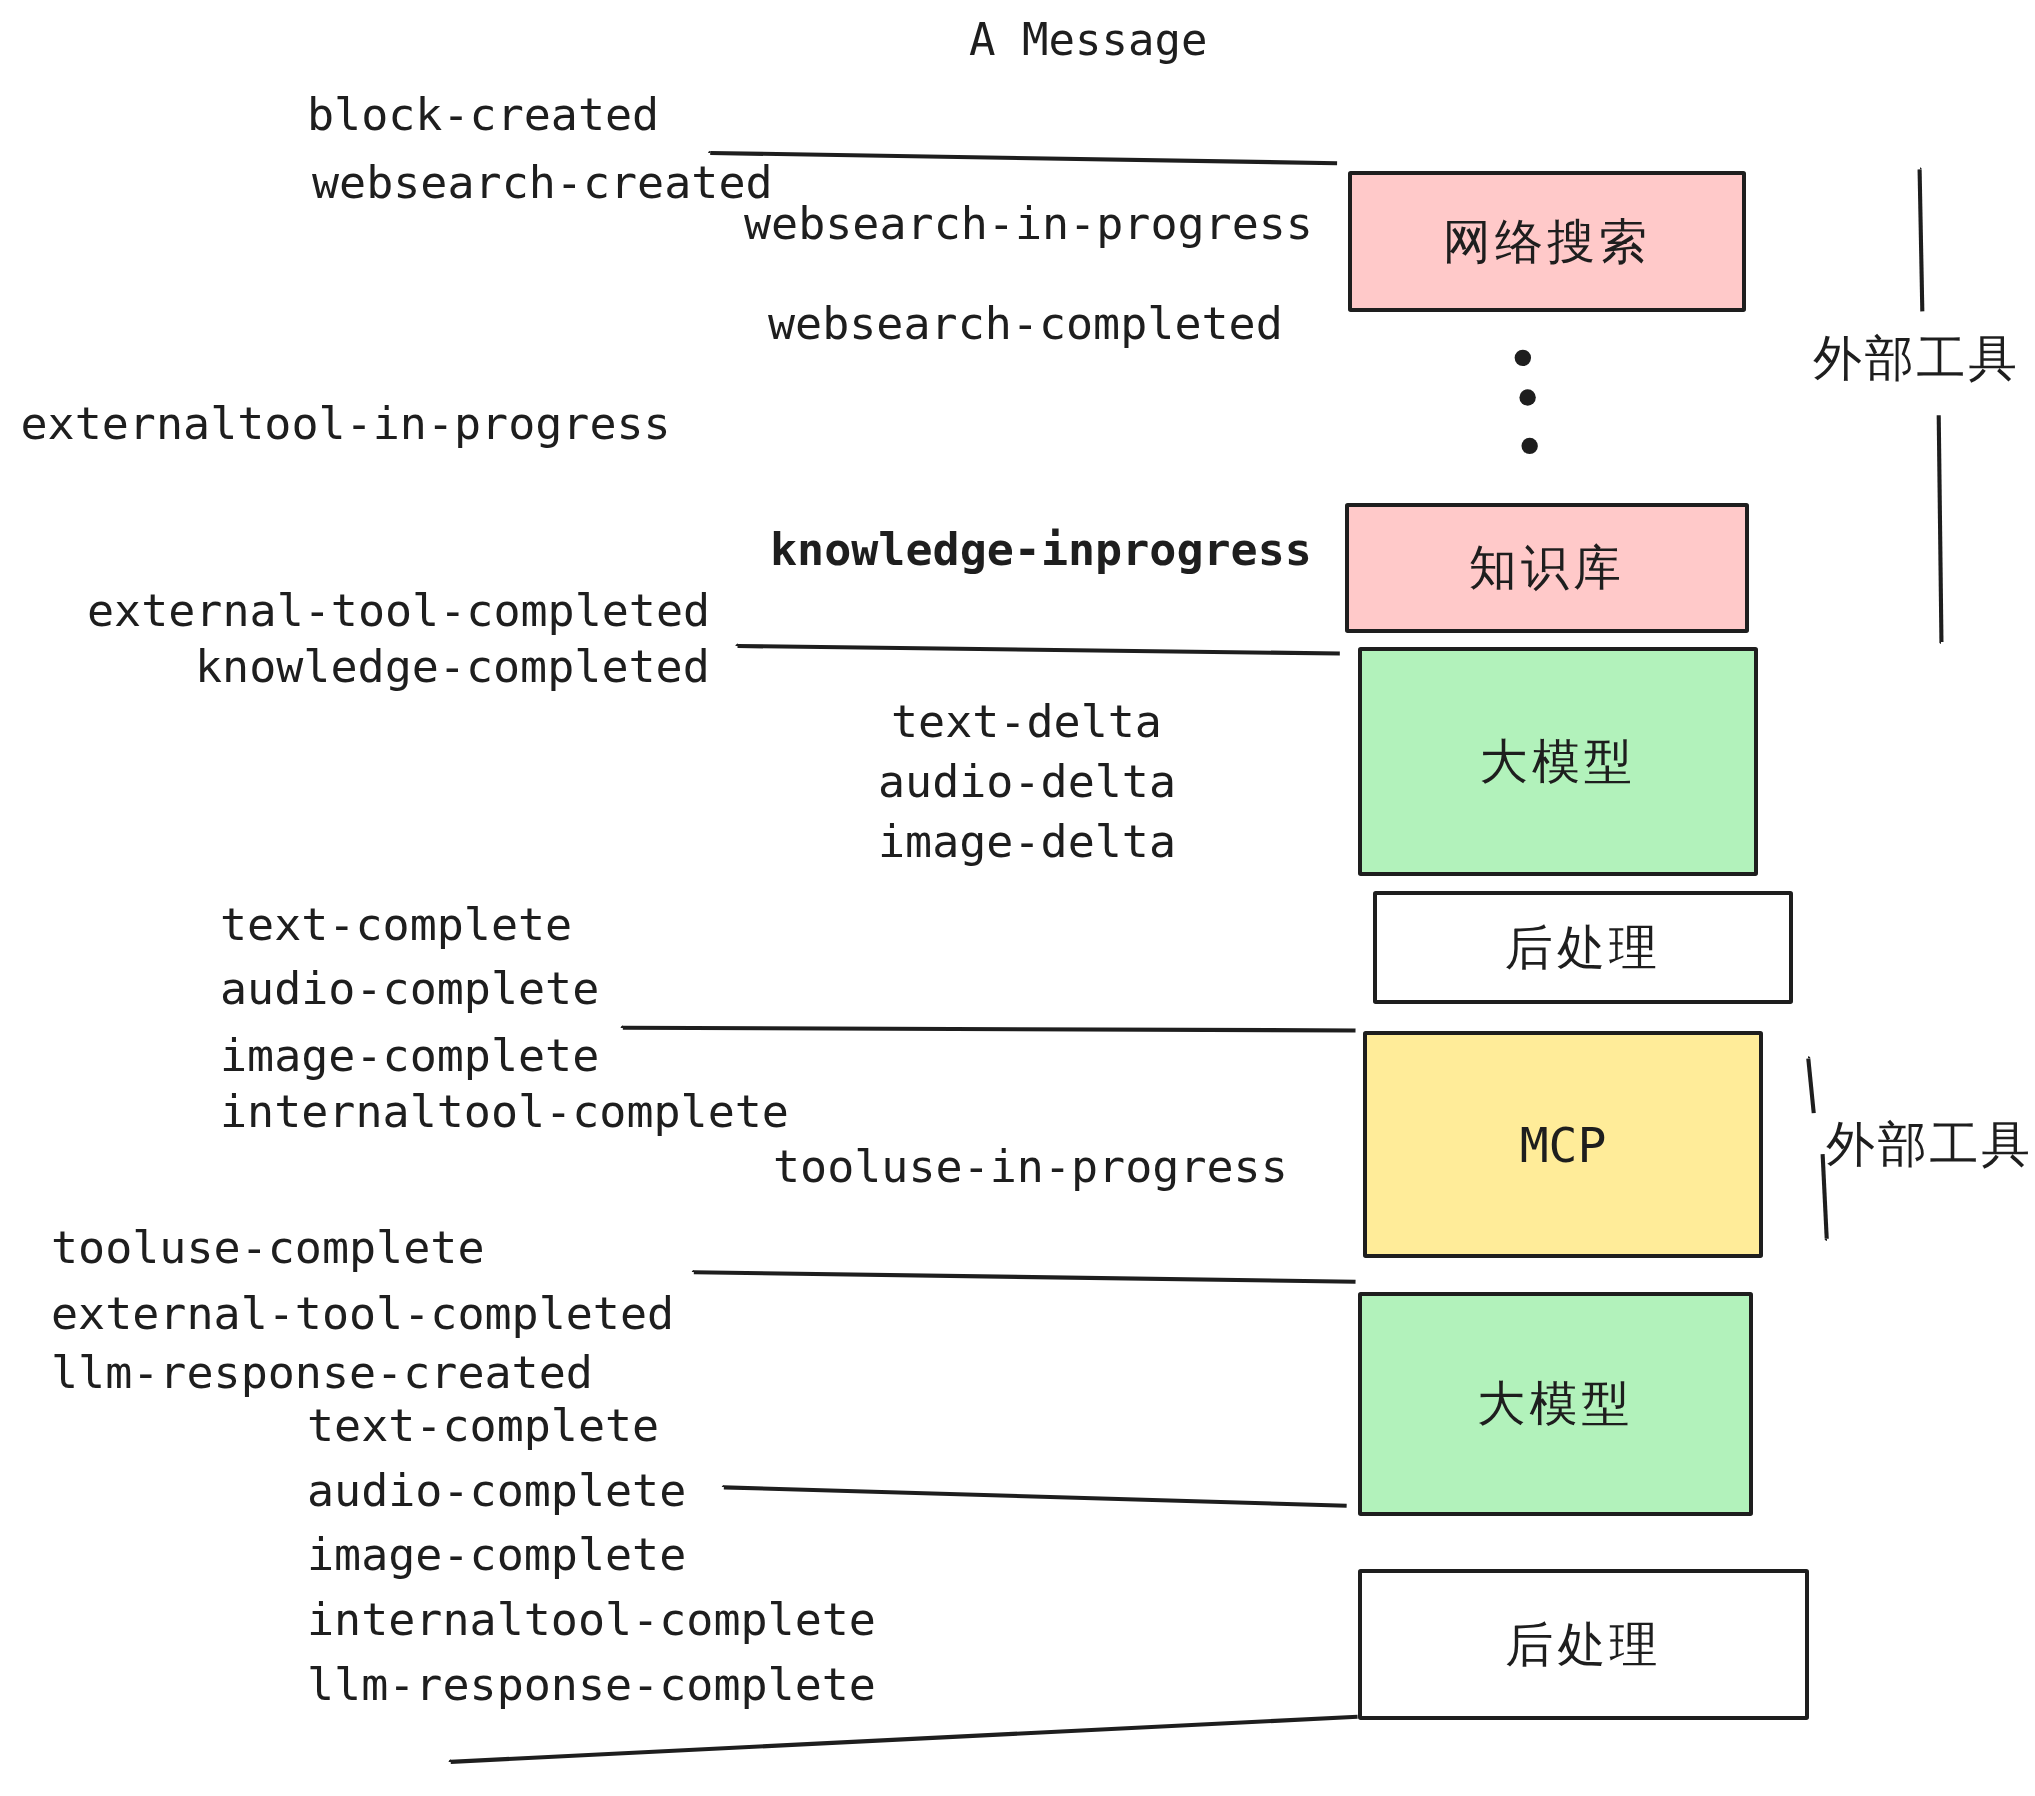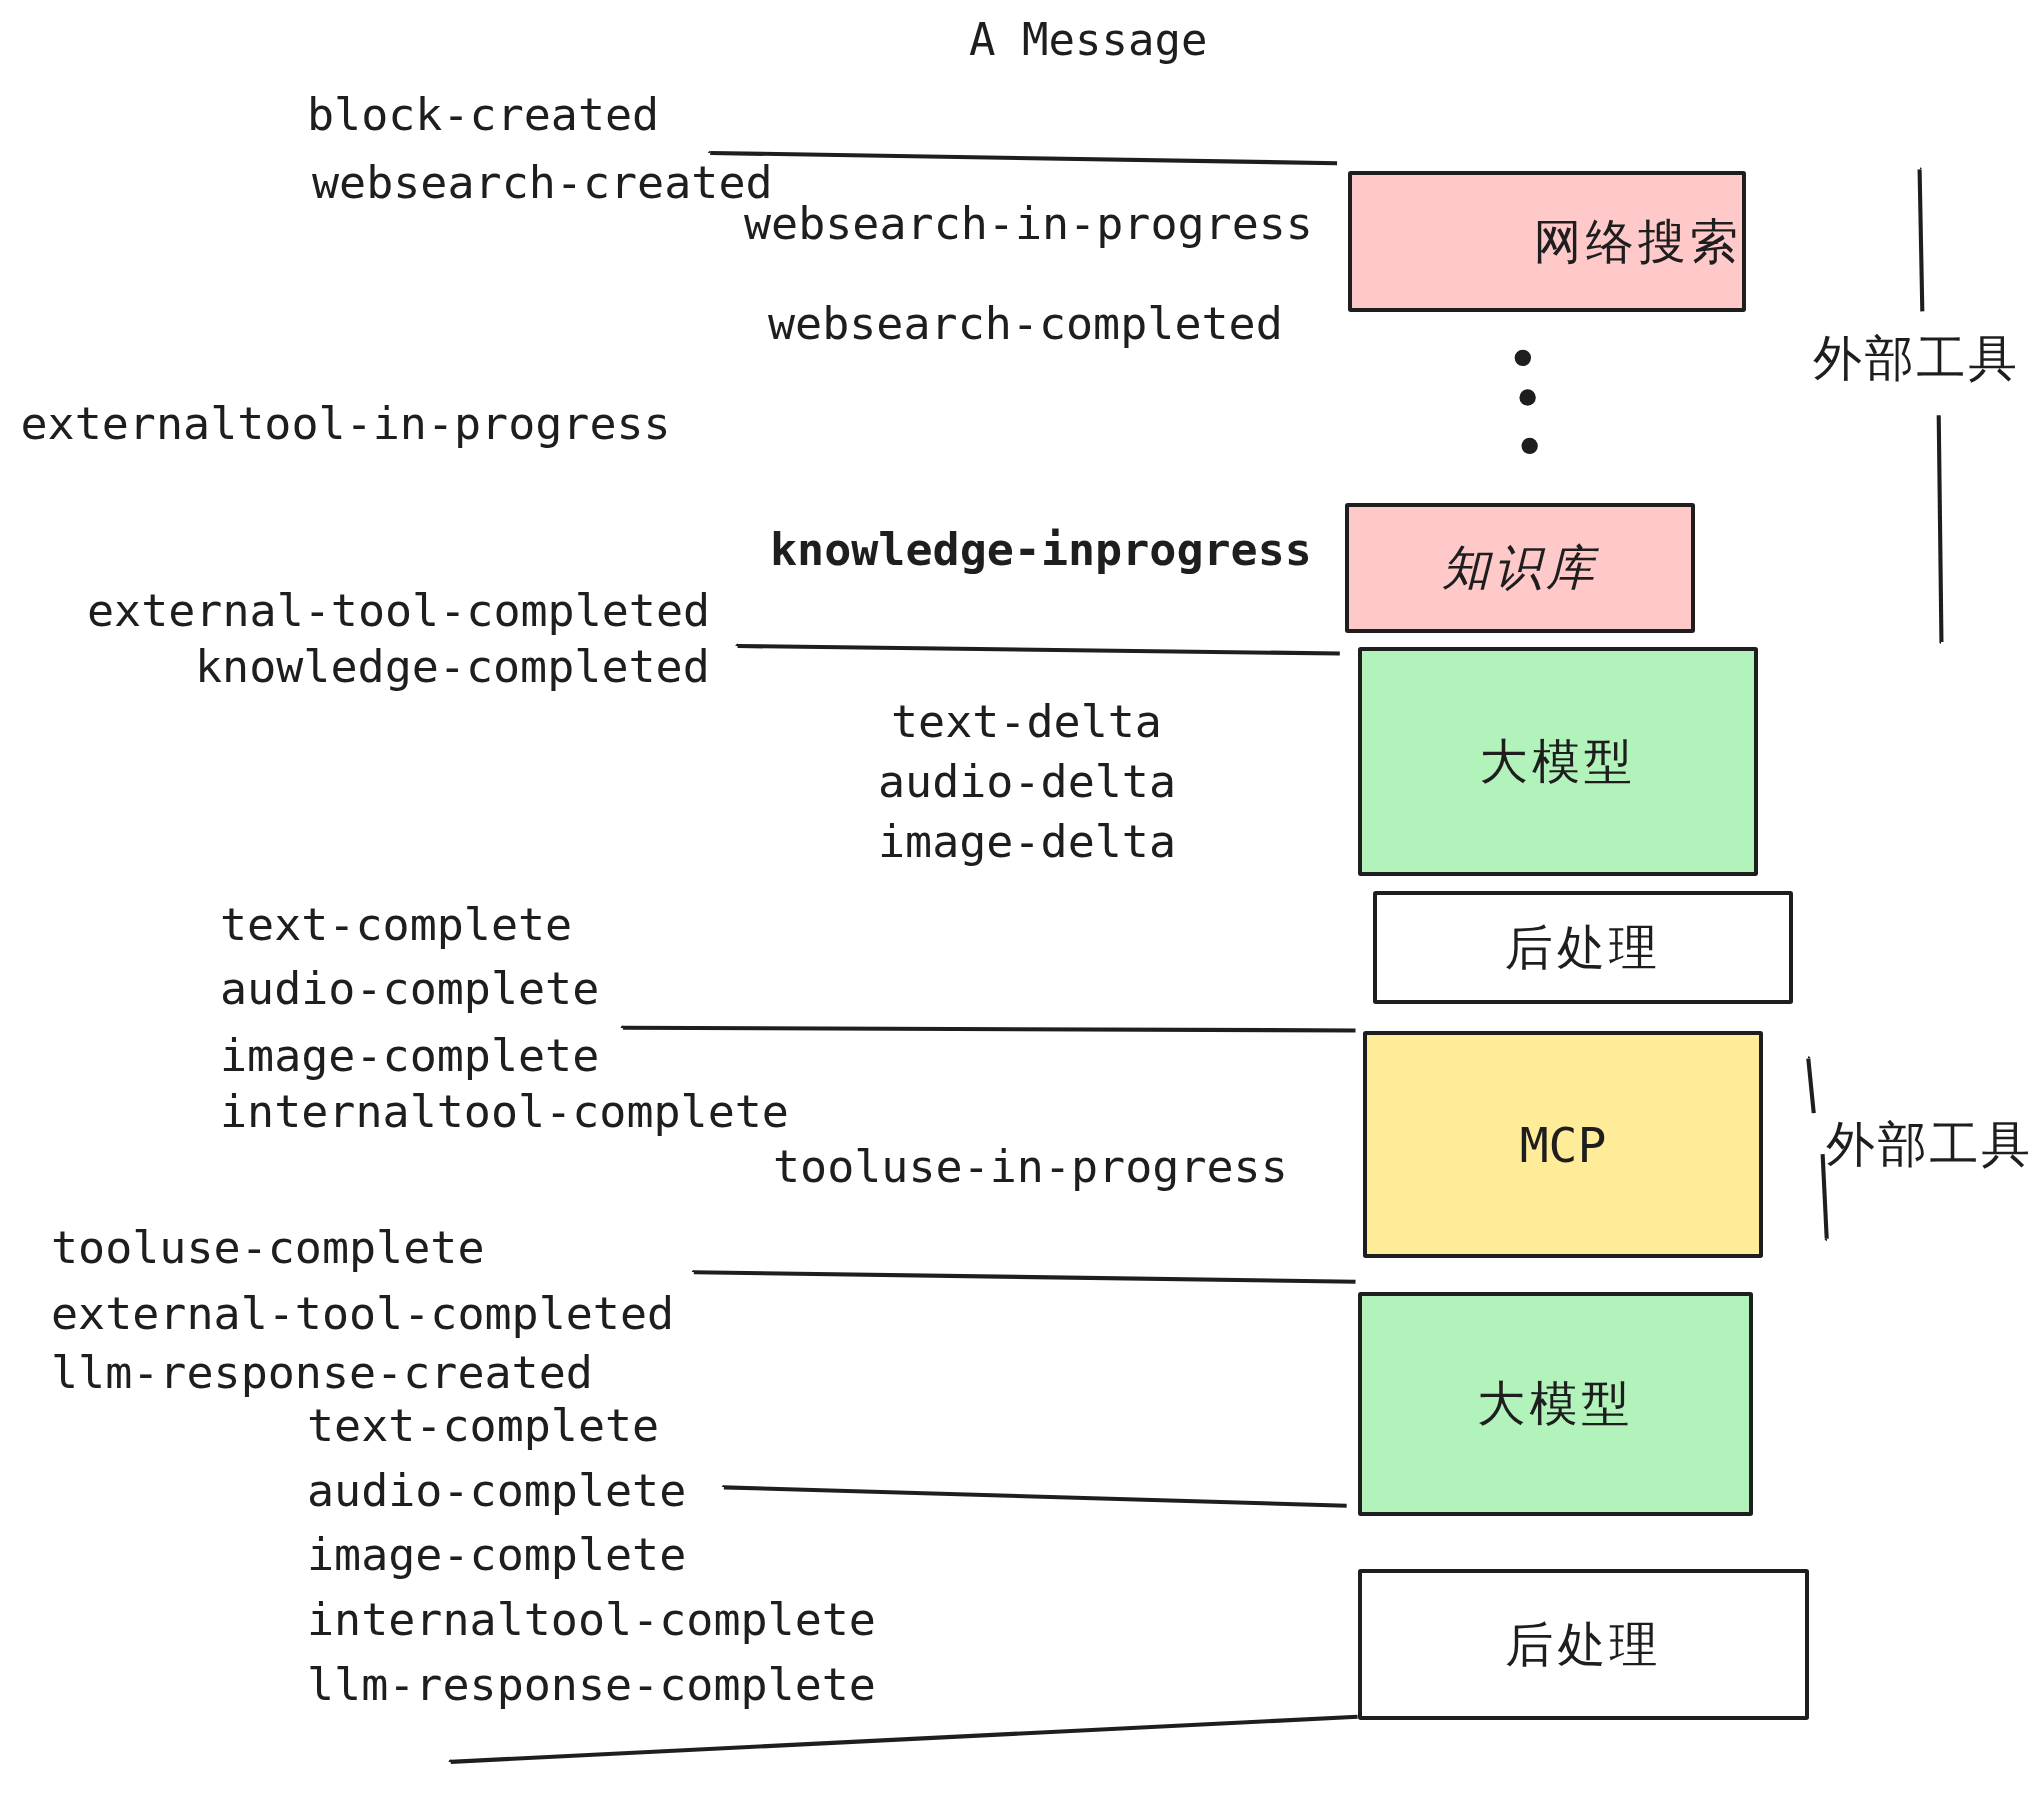--- a/index.html
+++ b/index.html
@@ -41,24 +41,24 @@
     <line x1="2656" y1="1630" x2="2648" y2="1550" stroke="#1e1e1e" stroke-width="6" marker-end="url(#vee)"></line>
     <line x1="2669" y1="1690" x2="2675" y2="1814" stroke="#1e1e1e" stroke-width="6" marker-end="url(#vee)"></line>
 
     <circle cx="2230" cy="524" r="12" fill="#1e1e1e"></circle>
     <circle cx="2237" cy="582" r="12" fill="#1e1e1e"></circle>
     <circle cx="2240" cy="653" r="12" fill="#1e1e1e"></circle>
   </svg>
 
   <div class="title" style="left:969px;top:13.7px;">A Message</div>
 
-  <div class="node" style="left:1348px;top:171px;width:398px;height:141px;background:#ffc9c9;justify-content:flex-end;">
+  <div class="node" style="left:1348px;top:171px;width:398px;height:141px;background:#ffc9c9;">
     <span class="node-label">网络搜索</span>
   </div>
-  <div class="node" style="left:1345px;top:503px;width:350px;height:130px;background:#ffc9c9;font-style:italic;">
+  <div class="node" style="left:1345px;top:503px;width:404px;height:130px;background:#ffc9c9;">
     <span class="node-label">知识库</span>
   </div>
   <div class="node" style="left:1358px;top:647px;width:400px;height:229px;background:#b2f2bb;">
     <span class="node-label">大模型</span>
   </div>
   <div class="node" style="left:1373px;top:891px;width:420px;height:113px;background:#ffffff;">
     <span class="node-label">后处理</span>
   </div>
   <div class="node" style="left:1363px;top:1031px;width:400px;height:227px;background:#ffec99;">
     <span class="node-label-mono">MCP</span>

